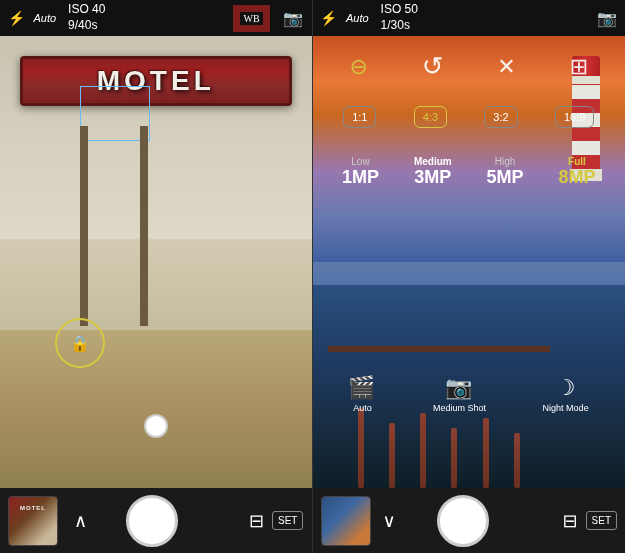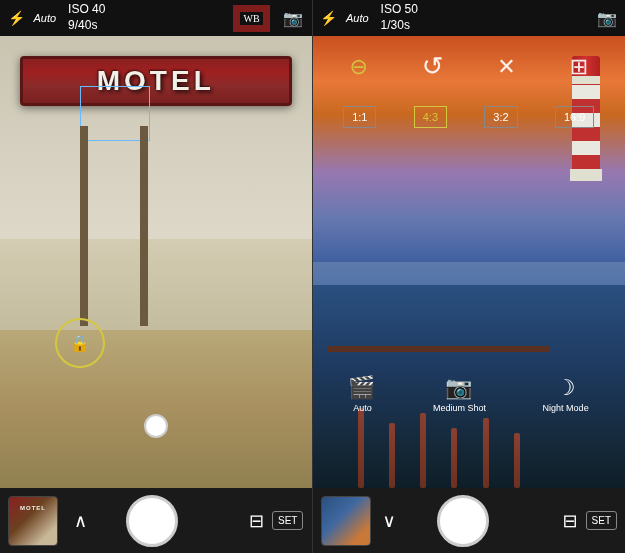--- a/index.html
+++ b/index.html
@@ -394,21 +394,21 @@
       align-items: center;
       justify-content: space-around;
       padding: 0 12px;
     }
 
     .aspect-btn {
       color: #fff;
       font-size: 11px;
       border: 1.5px solid #888;
       padding: 4px 8px;
-      border-radius: 0;
+      border-radius: 6px;
       background: transparent;
     }
 
     .aspect-btn.active {
       border-color: #d4c840;
       color: #d4c840;
     }
 
     
     .mp-row {
@@ -618,20 +618,38 @@
         <span class="overlay-icon">⊞</span>
       </div>
 
       <div class="aspect-ratio-row">
         <span class="aspect-btn">1:1</span>
         <span class="aspect-btn active">4:3</span>
         <span class="aspect-btn">3:2</span>
         <span class="aspect-btn">16:9</span>
       </div>
 
+      <div class="mp-row">
+        <div class="mp-item">
+          <span class="mp-label">Low</span>
+          <span class="mp-value">1MP</span>
+        </div>
+        <div class="mp-item">
+          <span class="mp-label" style="color:#fff;font-weight:bold;">Medium</span>
+          <span class="mp-value">3MP</span>
+        </div>
+        <div class="mp-item">
+          <span class="mp-label">High</span>
+          <span class="mp-value">5MP</span>
+        </div>
+        <div class="mp-item">
+          <span class="mp-label" style="color:#d4c840;font-weight:bold;">Full</span>
+          <span class="mp-value yellow">8MP</span>
+        </div>
+      </div>
 
       <div class="mode-row">
         <div class="mode-item">
           <span class="mode-icon">🎬</span>
           <span class="mode-label">Auto</span>
         </div>
         <div class="mode-item">
           <span class="mode-icon" style="color:#d4c840;">📷</span>
           <span class="mode-label">Medium Shot</span>
         </div>

